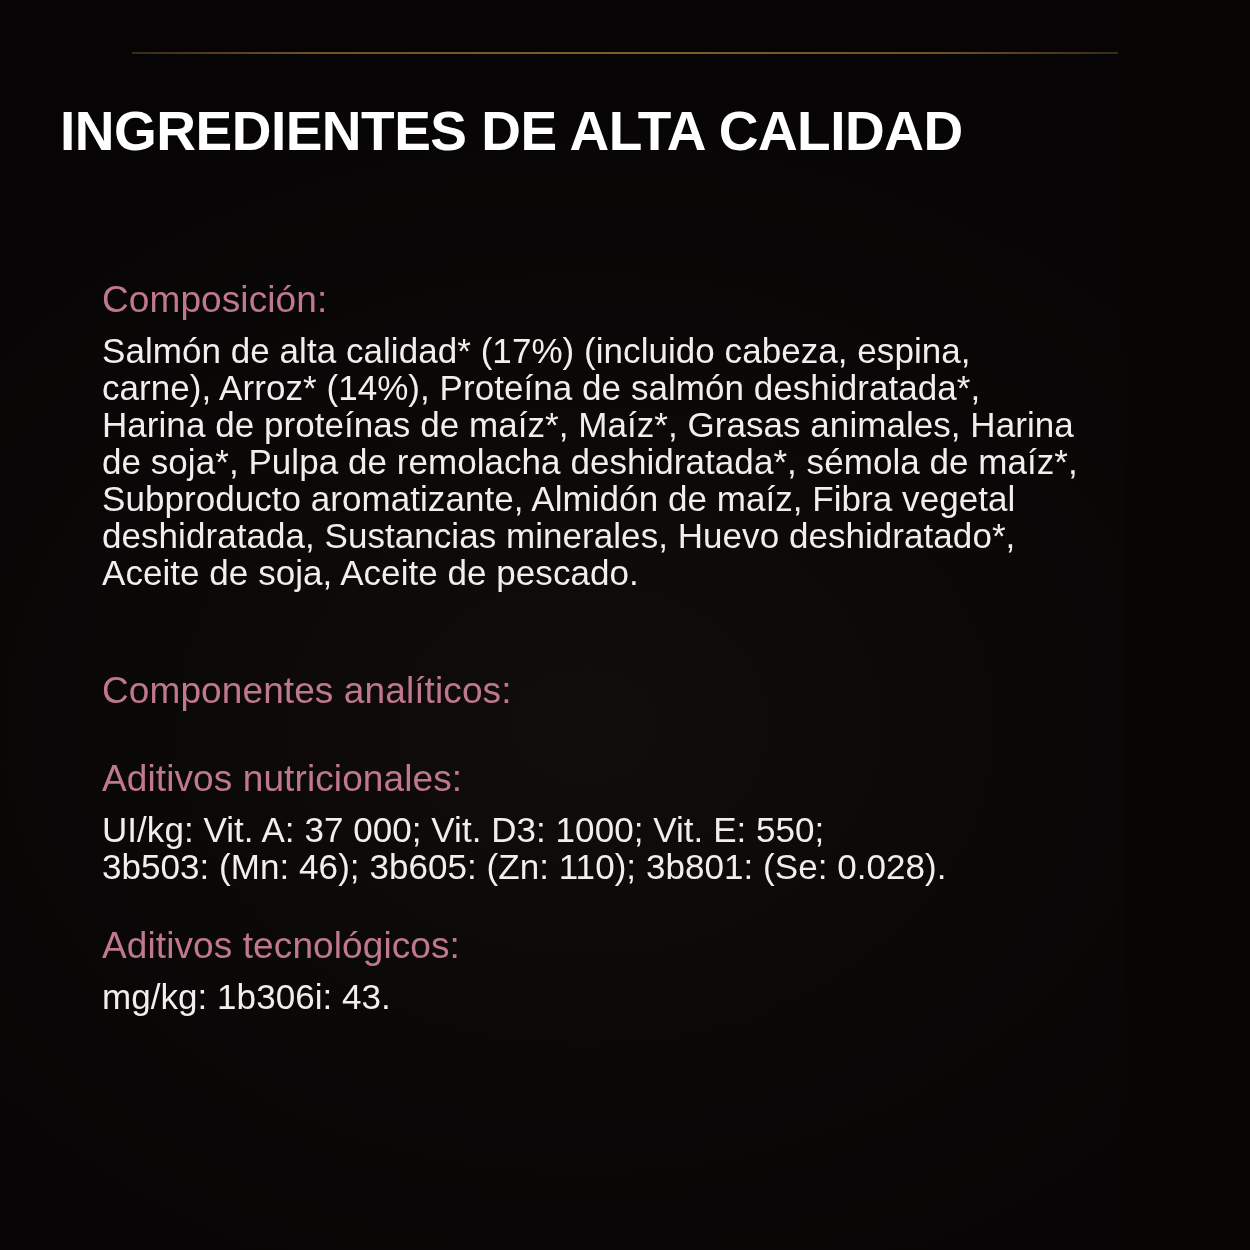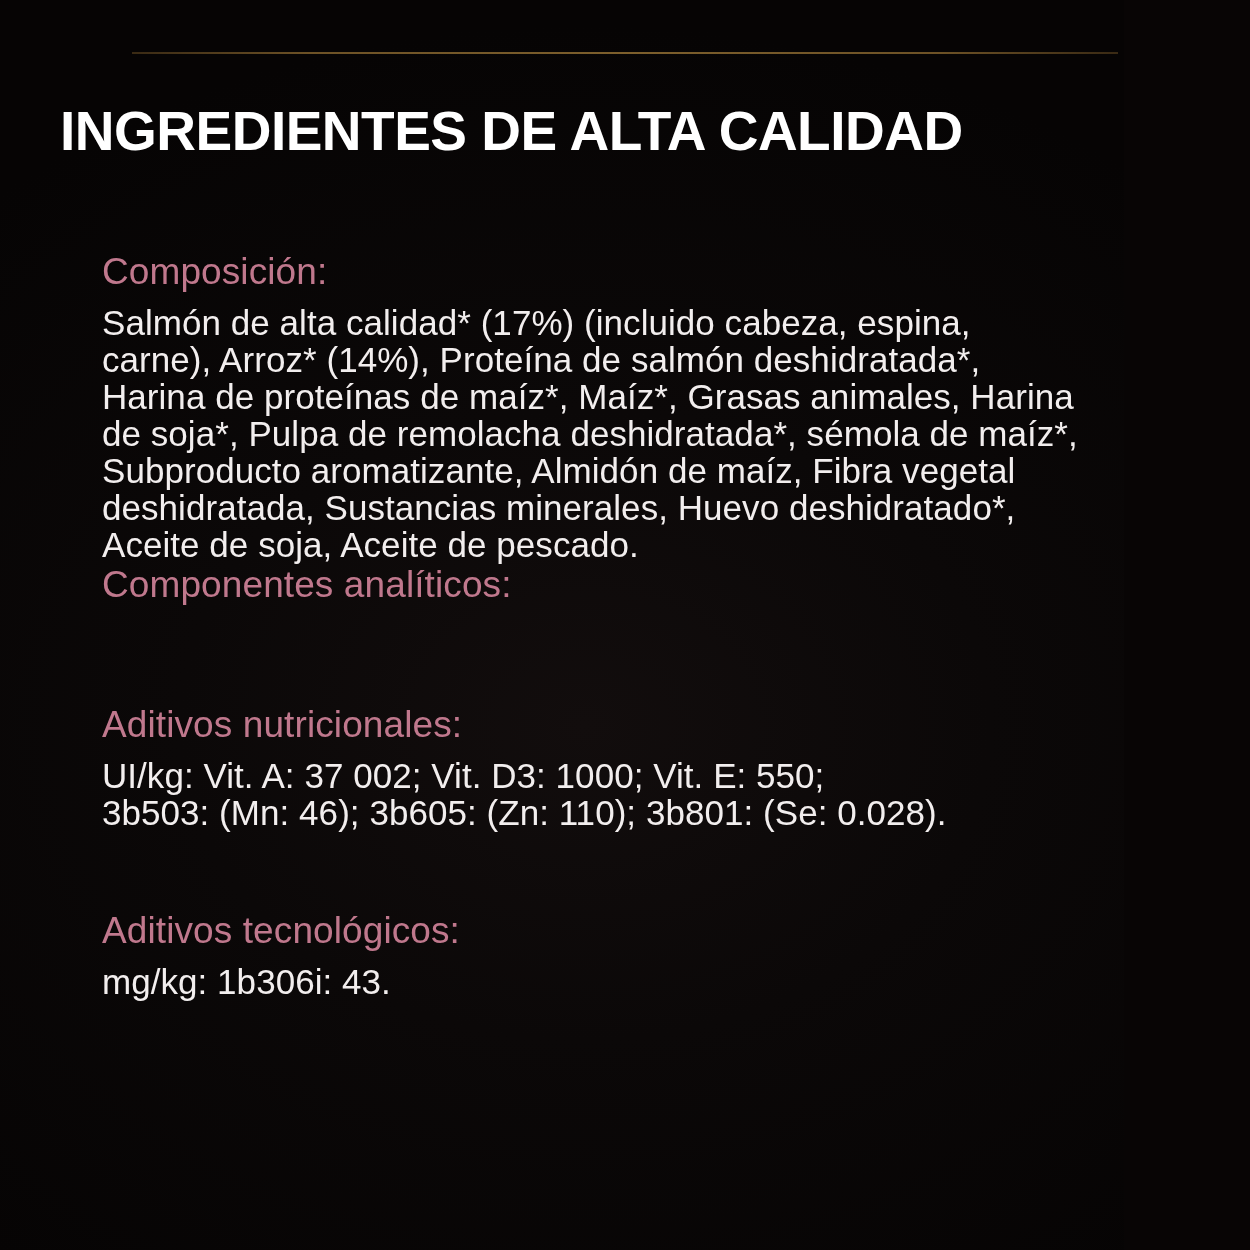--- a/index.html
+++ b/index.html
@@ -42,24 +42,24 @@
     color: #ffffff;
     font-size: 55px;
     line-height: 62px;
     font-weight: 700;
     letter-spacing: -0.5px;
     white-space: nowrap;
   }
   .section {
     padding-left: 46px;
   }
-  .section.first { margin-top: 88px; }
-  .section.gap-1 { }
-  .section.gap-2 { margin-top: 96px; }
-  .section.gap-3 { margin-top: 78px; }
+  .section.first { margin-top: 116px; }
+  .section.gap-1 { margin-top: 78px; }
+  .section.gap-2 { margin-top: 44px; }
+  .section.gap-3 { margin-top: 39px; }
 
   .section h2 {
     margin: 0 0 10px 0;
     color: #c0788d;
     font-size: 37px;
     line-height: 44px;
     font-weight: 400;
     letter-spacing: 0.1px;
   }
   .section p {
@@ -88,21 +88,21 @@
       <h2>Composición:</h2>
       <p class="body-wide">Salmón de alta calidad* (17%) (incluido cabeza, espina, carne), Arroz* (14%), Proteína de salmón deshidratada*, Harina de proteínas de maíz*, Maíz*, Grasas animales, Harina de soja*, Pulpa de remolacha deshidratada*, sémola de maíz*, Subproducto aromatizante, Almidón de maíz, Fibra vegetal deshidratada, Sustancias minerales, Huevo deshidratado*, Aceite de soja, Aceite de pescado.</p>
     </div>
 
     <div class="section gap-1">
       <h2>Componentes analíticos:</h2>
     </div>
 
     <div class="section gap-2">
       <h2>Aditivos nutricionales:</h2>
-      <p>UI/kg: Vit. A: 37 002; Vit. D3: 1000; Vit. E: 550;</p>
+      <p>UI/kg: Vit. A: 37 000; Vit. D3: 1000; Vit. E: 550;</p>
       <p>3b503: (Mn: 46); 3b605: (Zn: 110); 3b801: (Se: 0.028).</p>
     </div>
 
     <div class="section gap-3">
       <h2>Aditivos tecnológicos:</h2>
       <p>mg/kg: 1b306i: 43.</p>
     </div>
 
   </div>
 </div>

